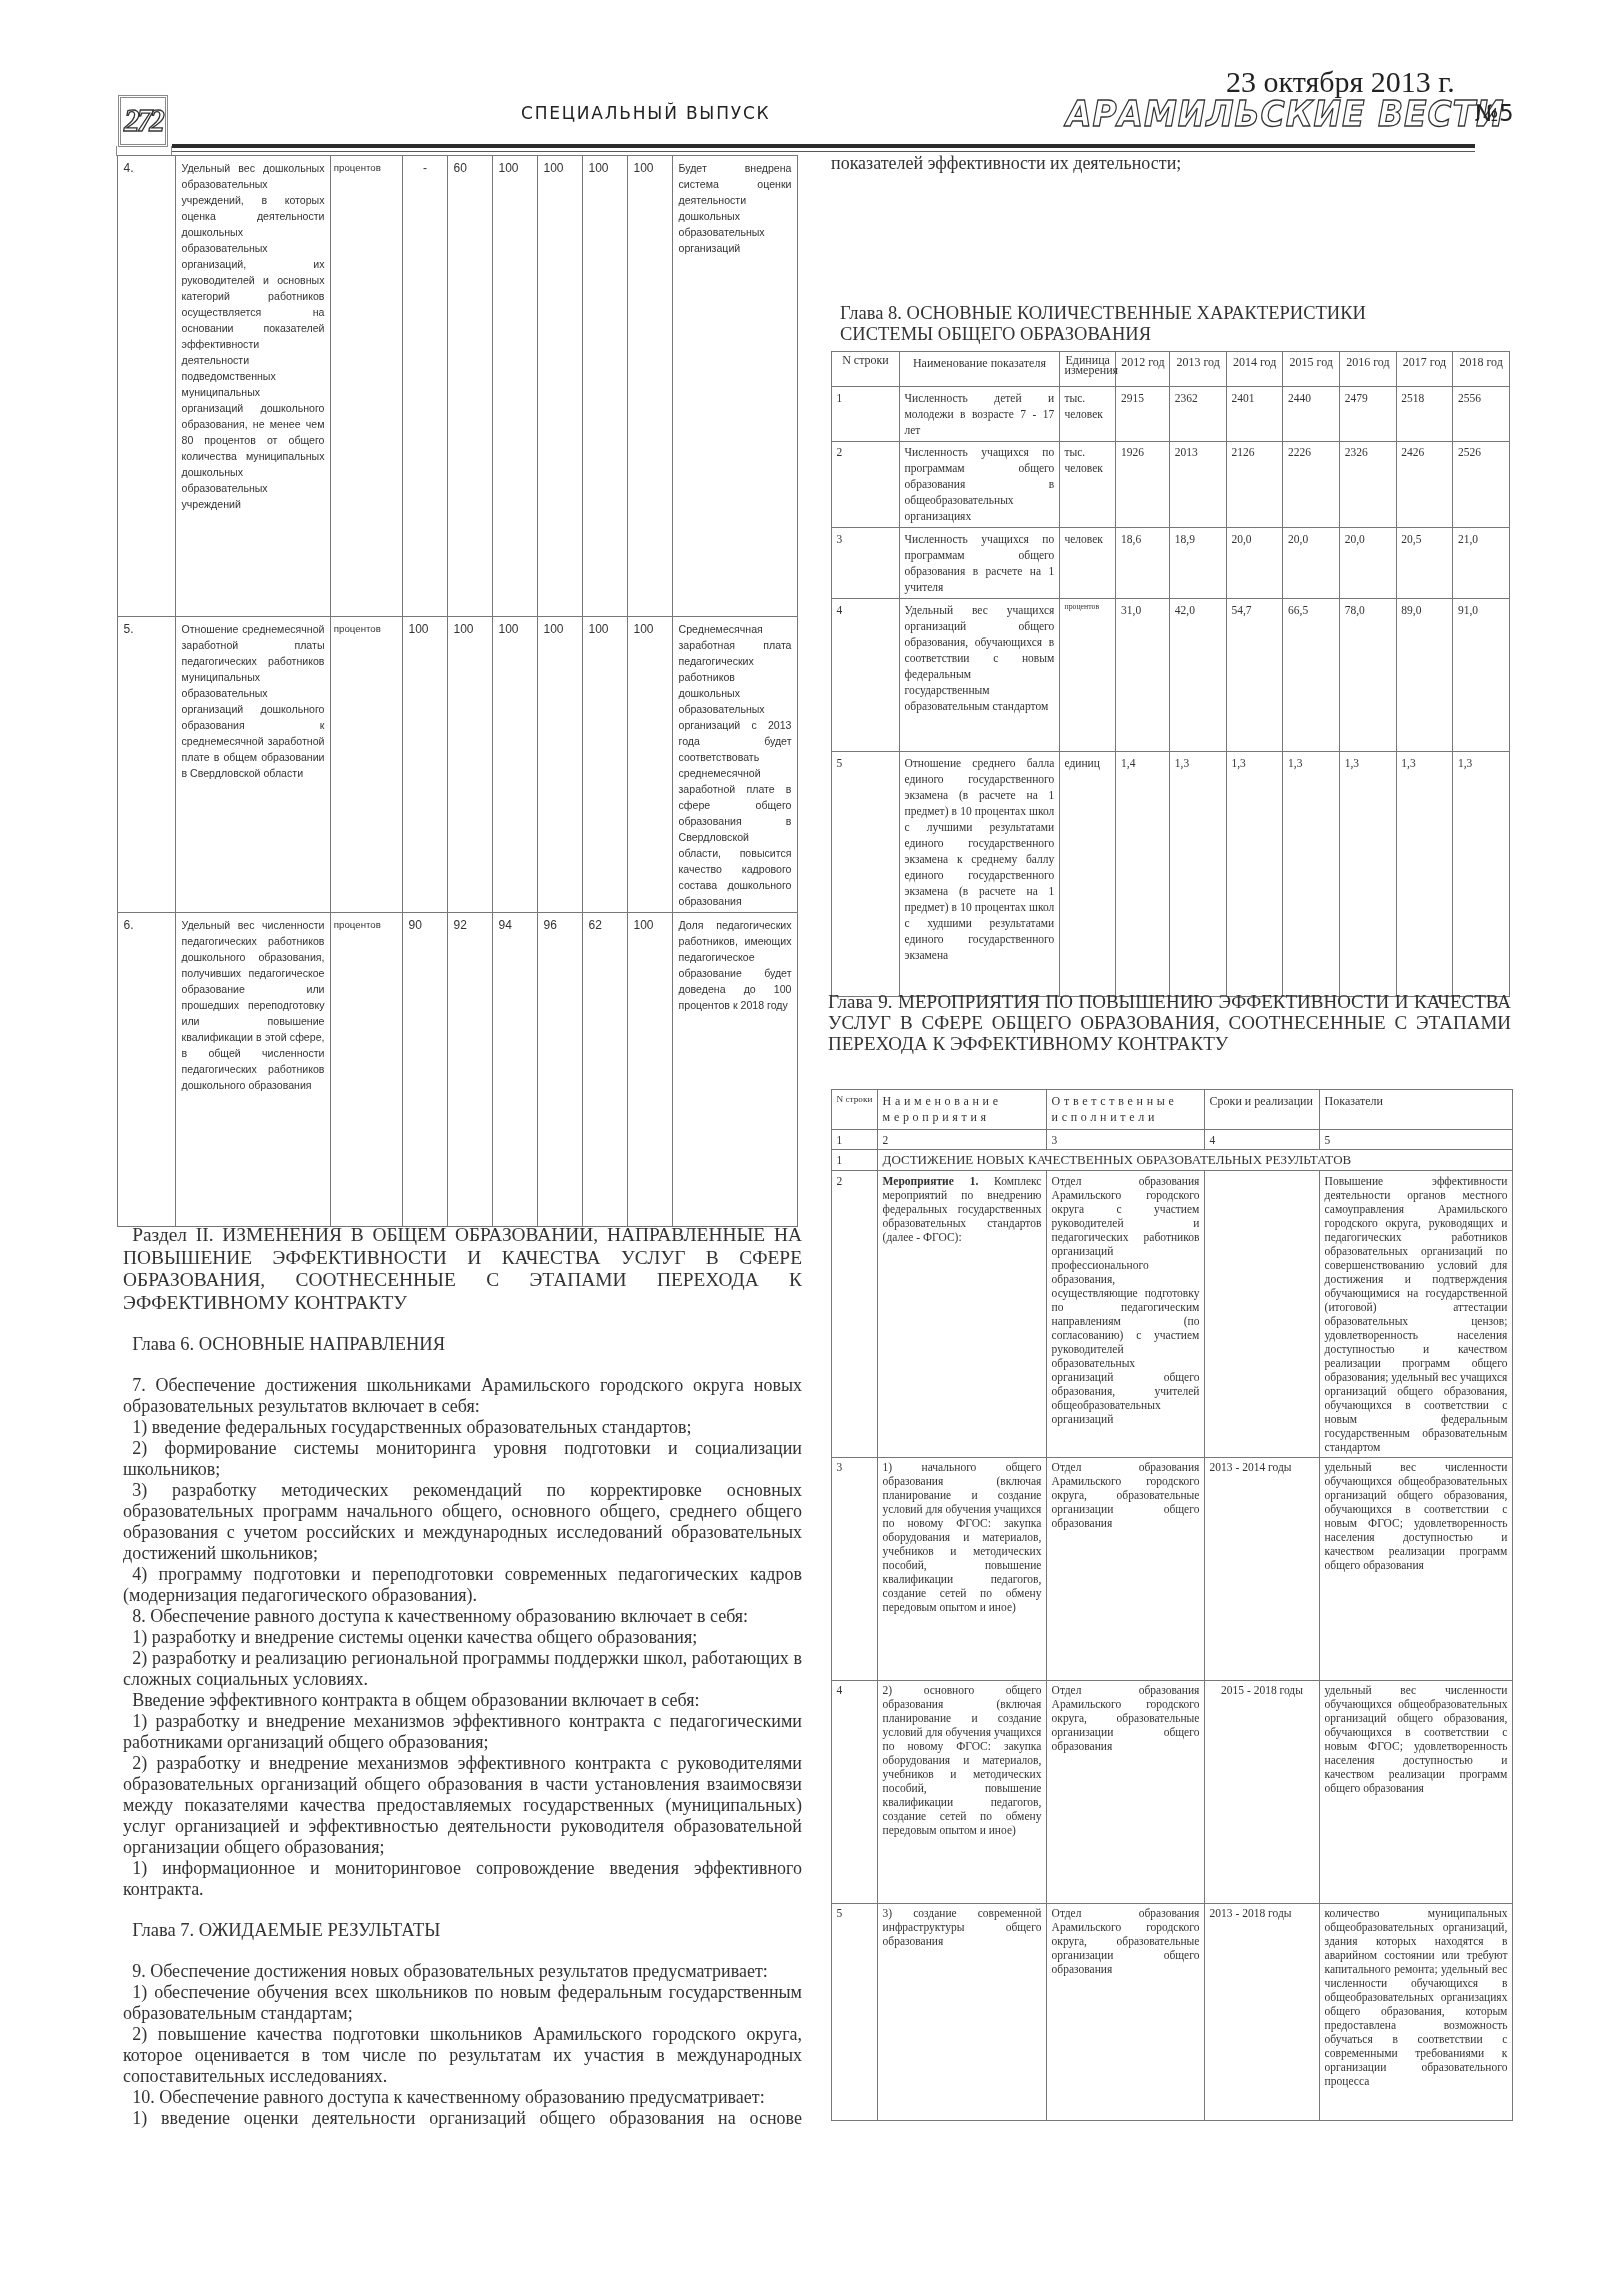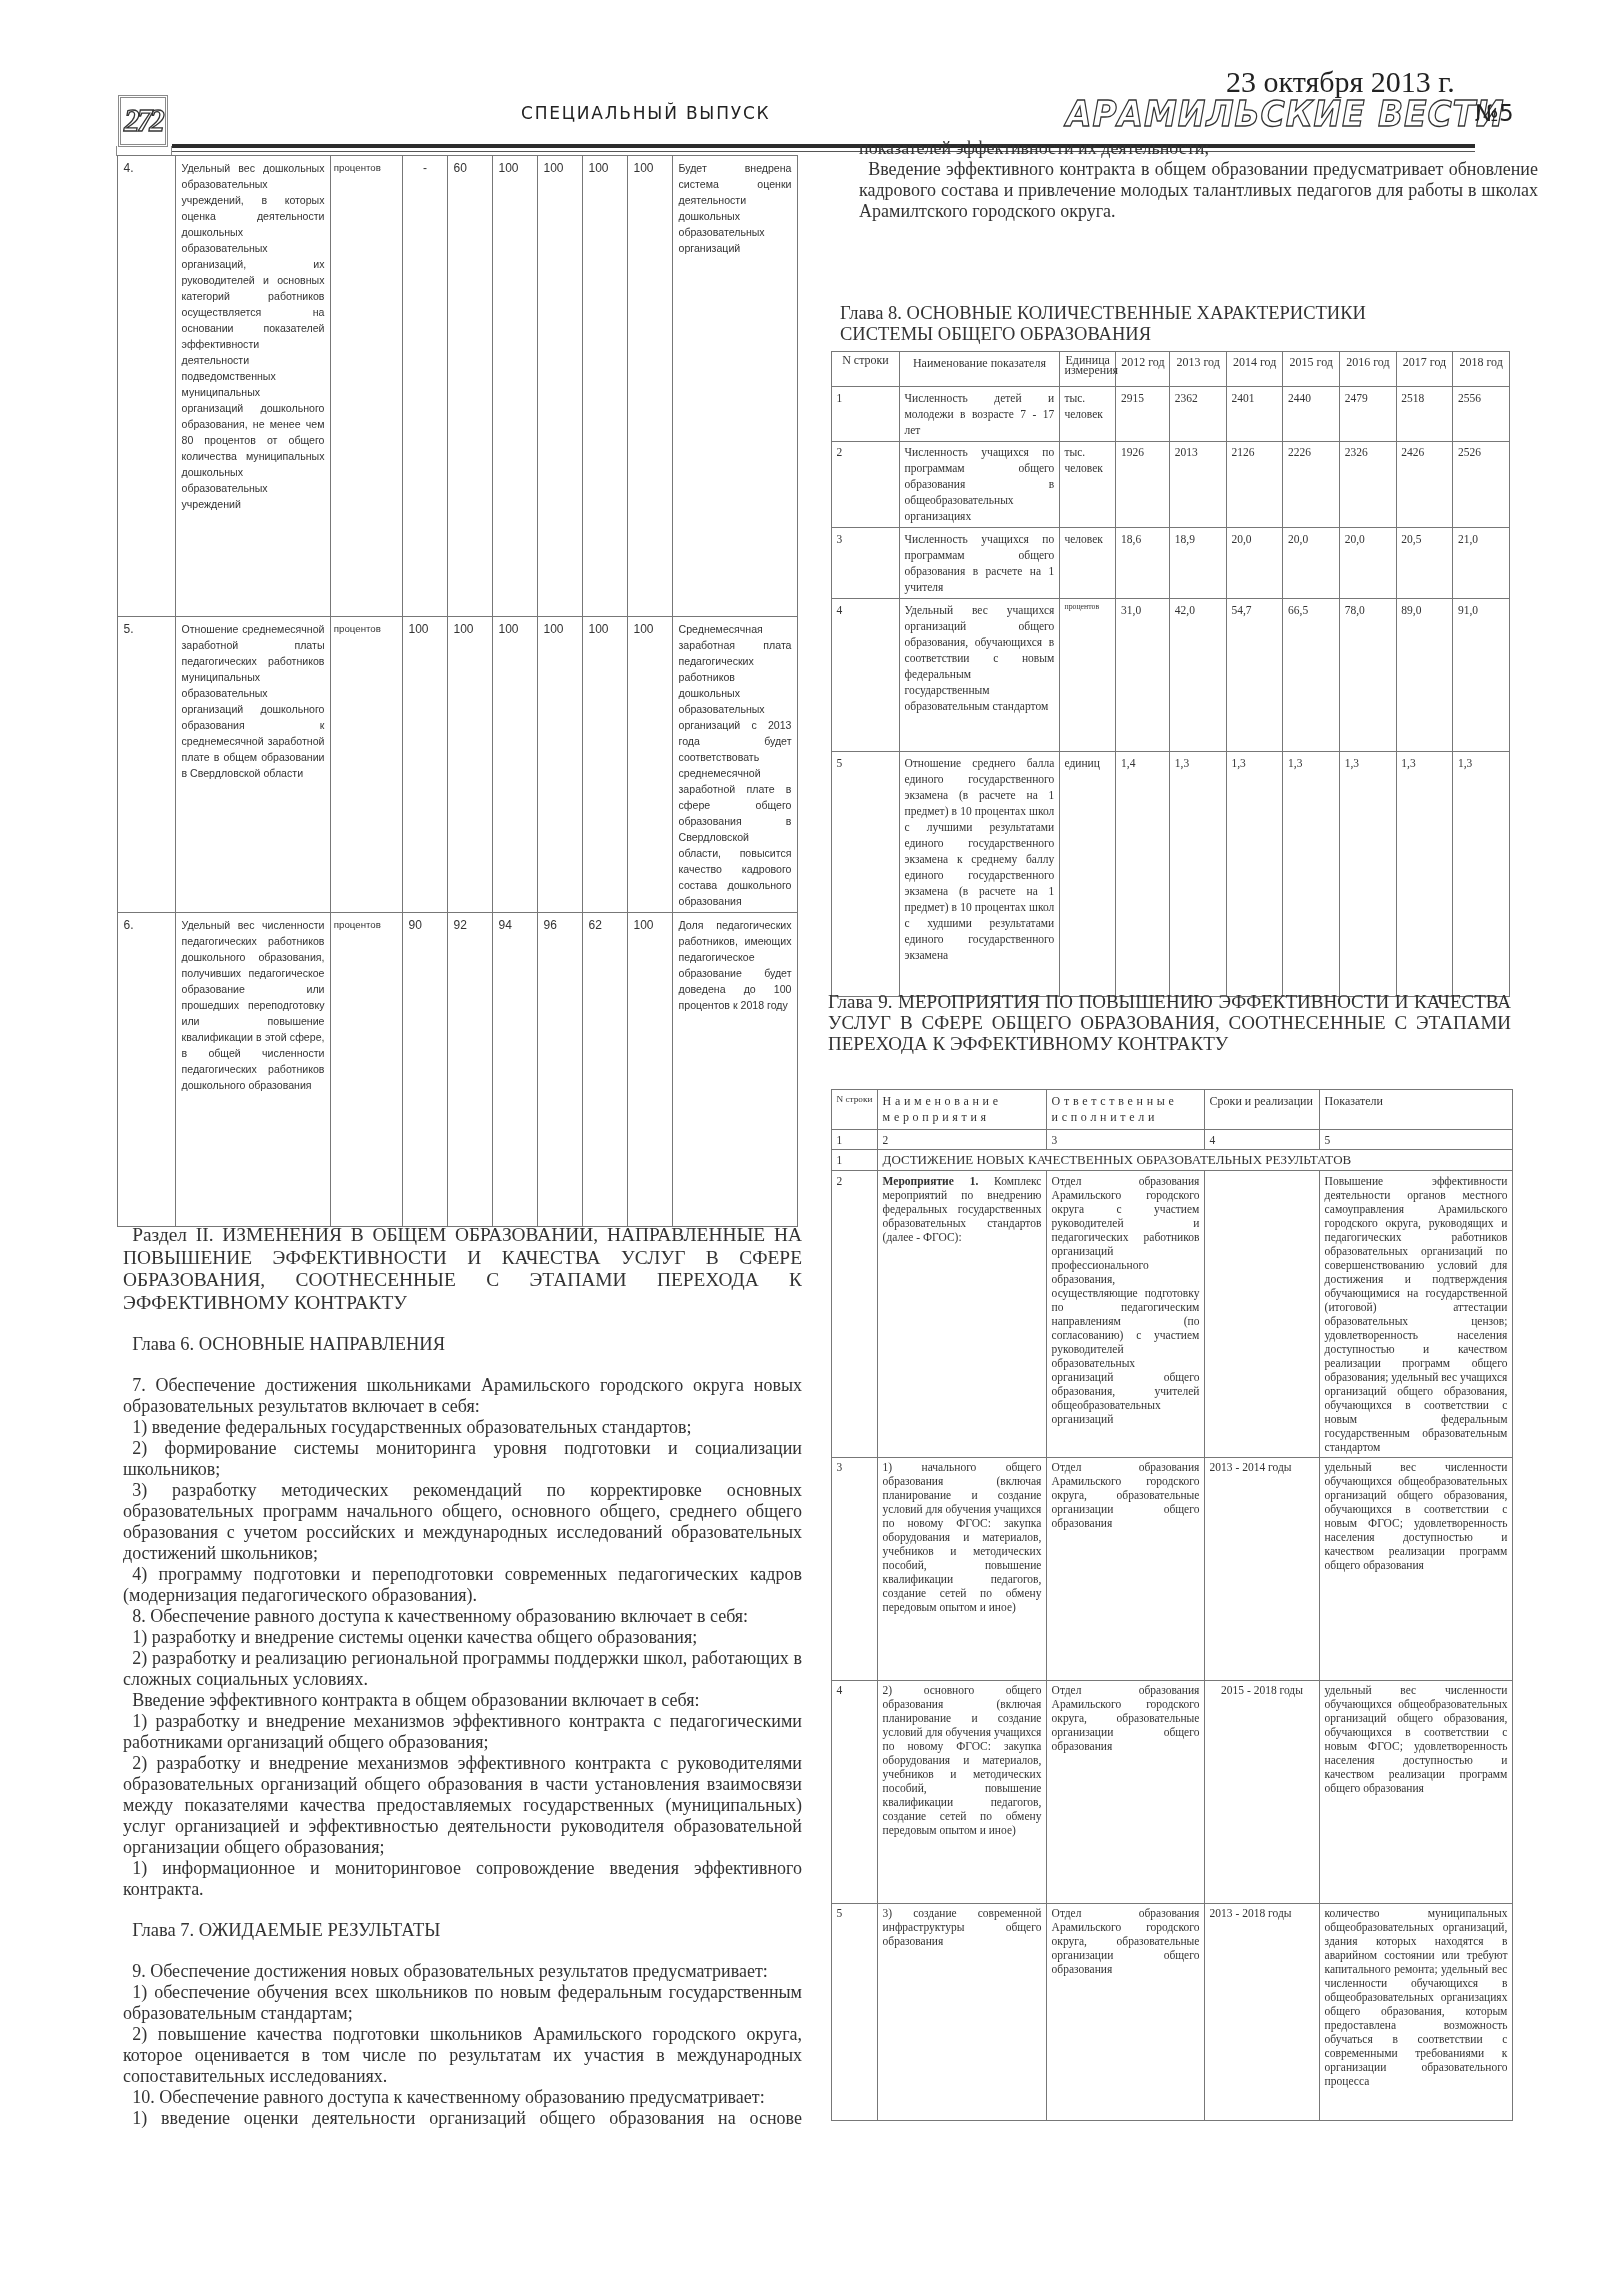--- a/index.html
+++ b/index.html
@@ -130,23 +130,22 @@
   <div class="gap"></div>
   <p class="chapter ind">Глава 7. ОЖИДАЕМЫЕ РЕЗУЛЬТАТЫ</p>
   <div class="gap"></div>
   <p class="ind">9. Обеспечение достижения новых образовательных результатов предусматривает:</p>
   <p class="ind">1) обеспечение обучения всех школьников по новым федеральным государственным образовательным стандартам;</p>
   <p class="ind">2) повышение качества подготовки школьников Арамильского городского округа, которое оценивается в том числе по результатам их участия в международных сопоставительных исследованиях.</p>
   <p class="ind">10. Обеспечение равного доступа к качественному образованию предусматривает:</p>
   <p class="ind" style="text-align-last:justify">1) введение оценки деятельности организаций общего образования на основе</p>
 </div>
 
-<div class="text" style="left:831px; top:138px; width:679px;margin-left:28px;">
+<div class="text" style="left:831px; top:153px; width:679px;">
   <p>показателей эффективности их деятельности;</p>
-  <p class="ind">Введение эффективного контракта в общем образовании предусматривает обновление кадрового состава и привлечение молодых талантливых педагогов для работы в школах Арамилтского городского округа.</p>
 </div>
 <div class="text" style="left:840px; top:303px; width:670px; font-size:18.5px; line-height:21px; text-align:left;">
   <div>Глава 8. ОСНОВНЫЕ КОЛИЧЕСТВЕННЫЕ ХАРАКТЕРИСТИКИ</div>
   <div>СИСТЕМЫ ОБЩЕГО ОБРАЗОВАНИЯ</div>
 </div>
 
 <table class="tbl-r1">
   <colgroup>
     <col style="width:48px">
       <col style="width:113px">

